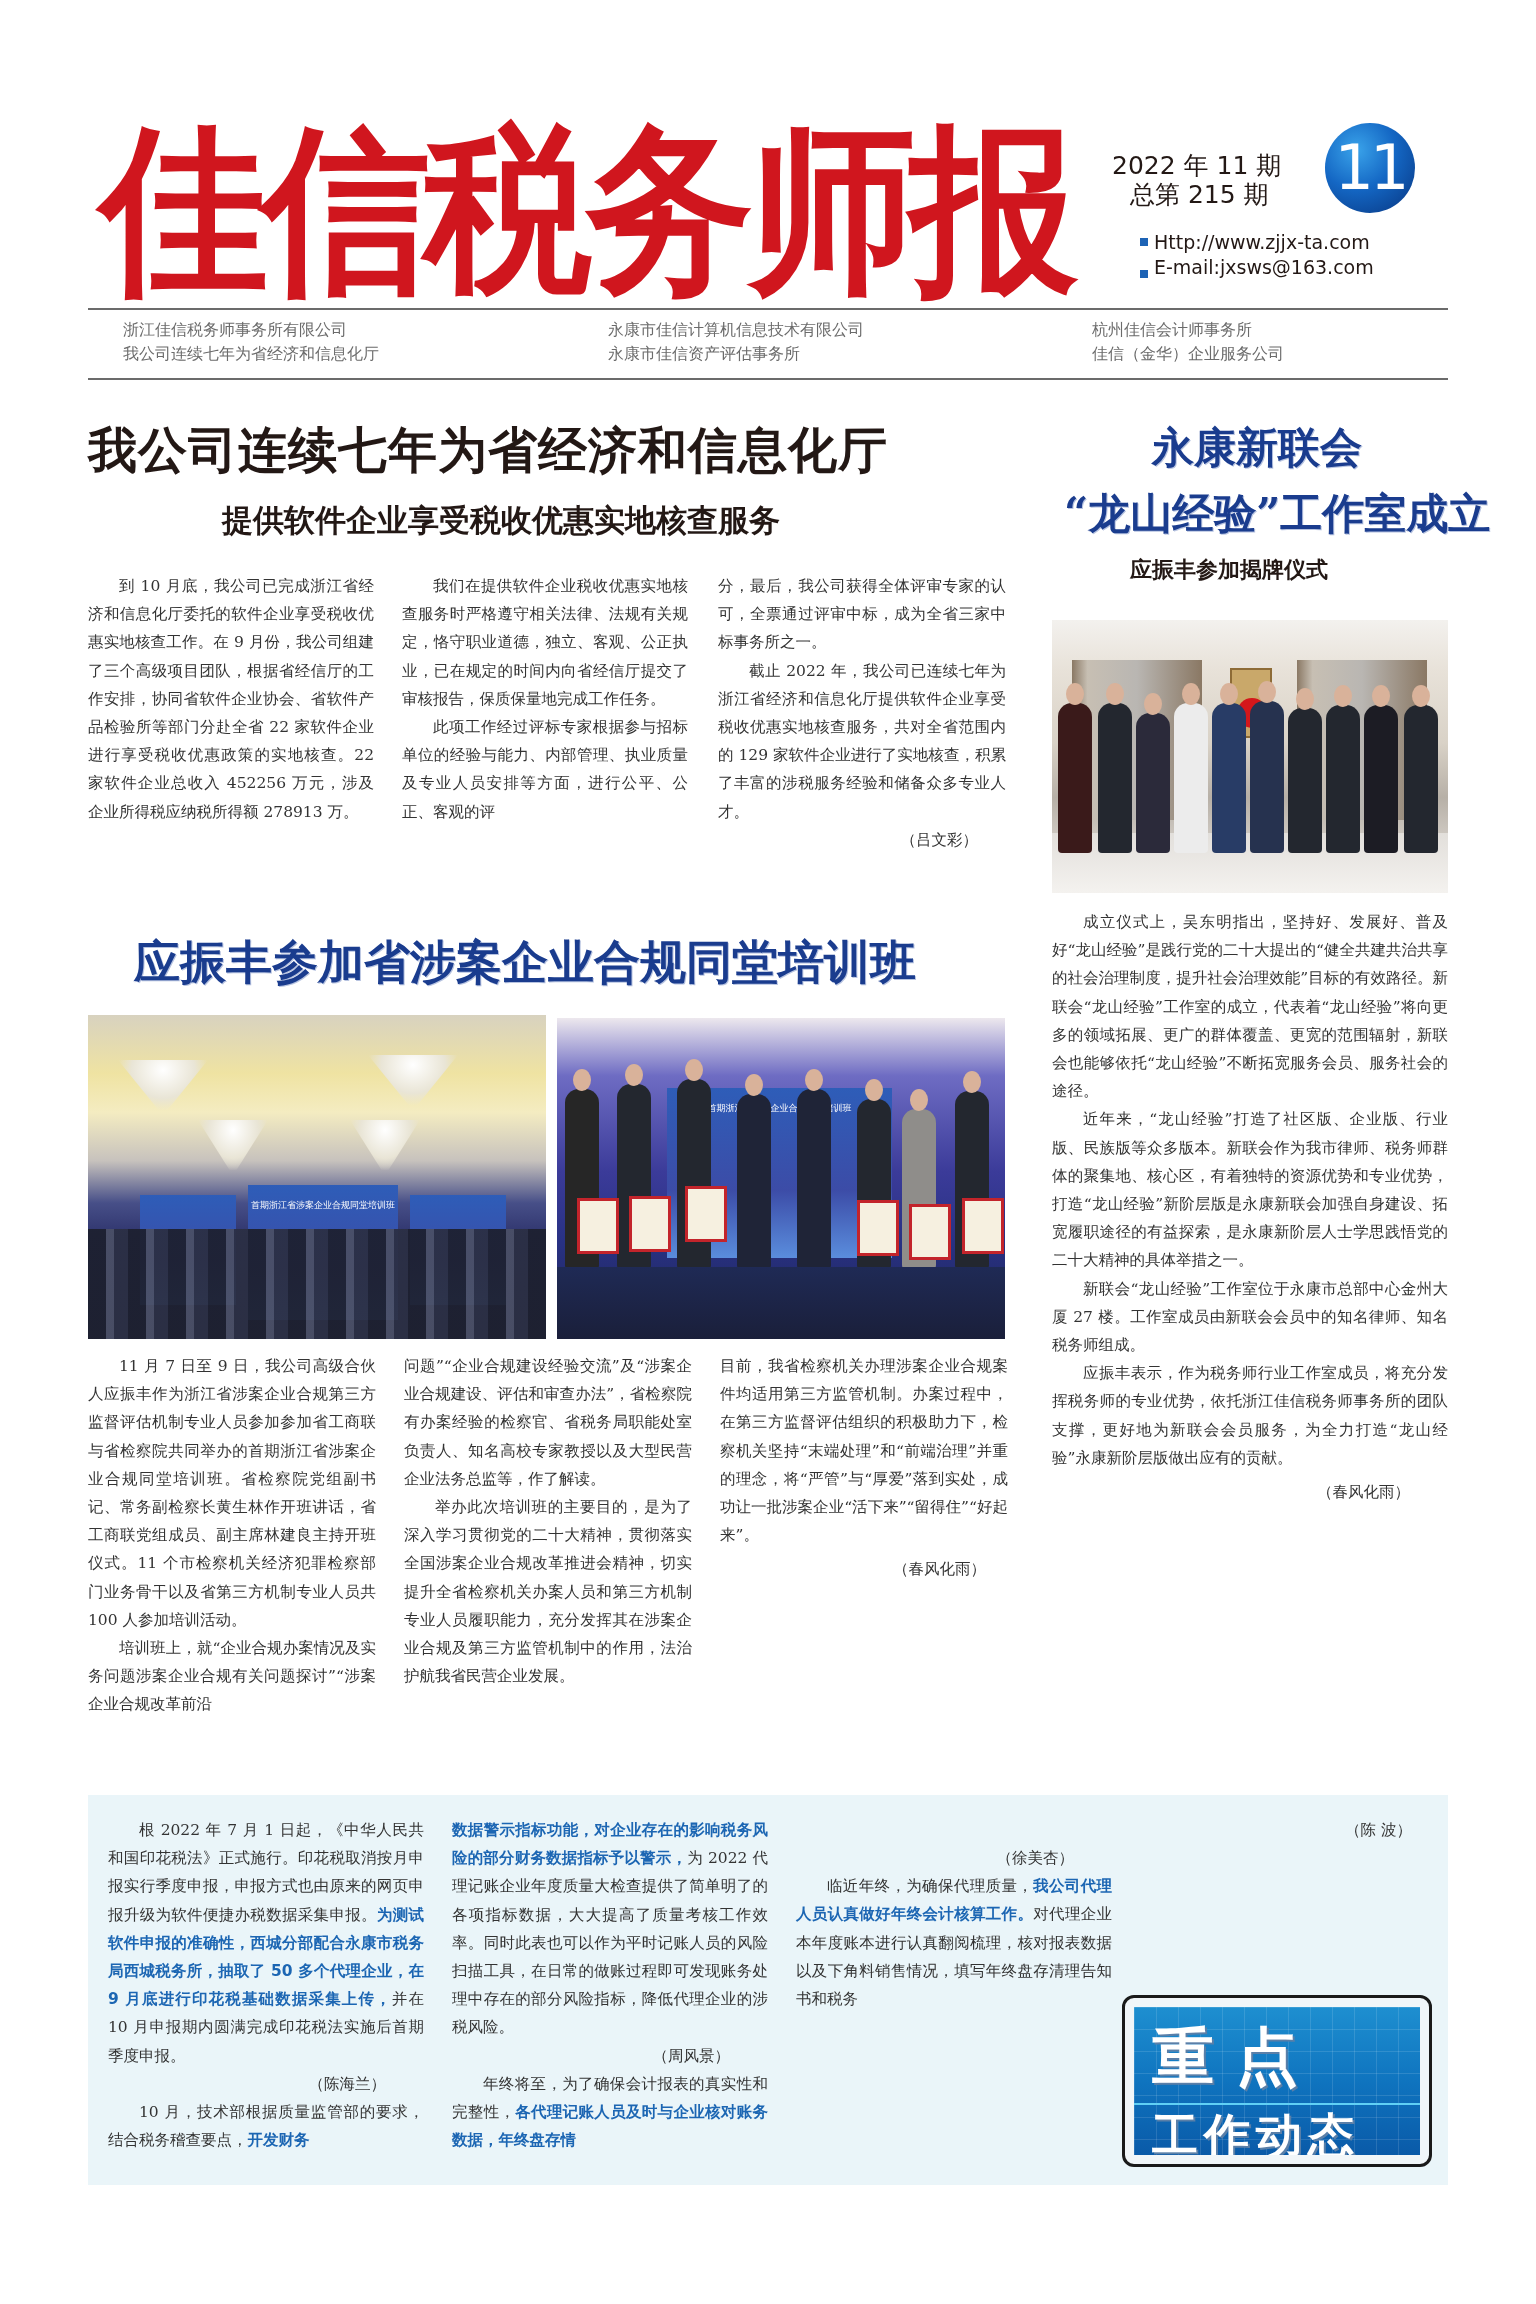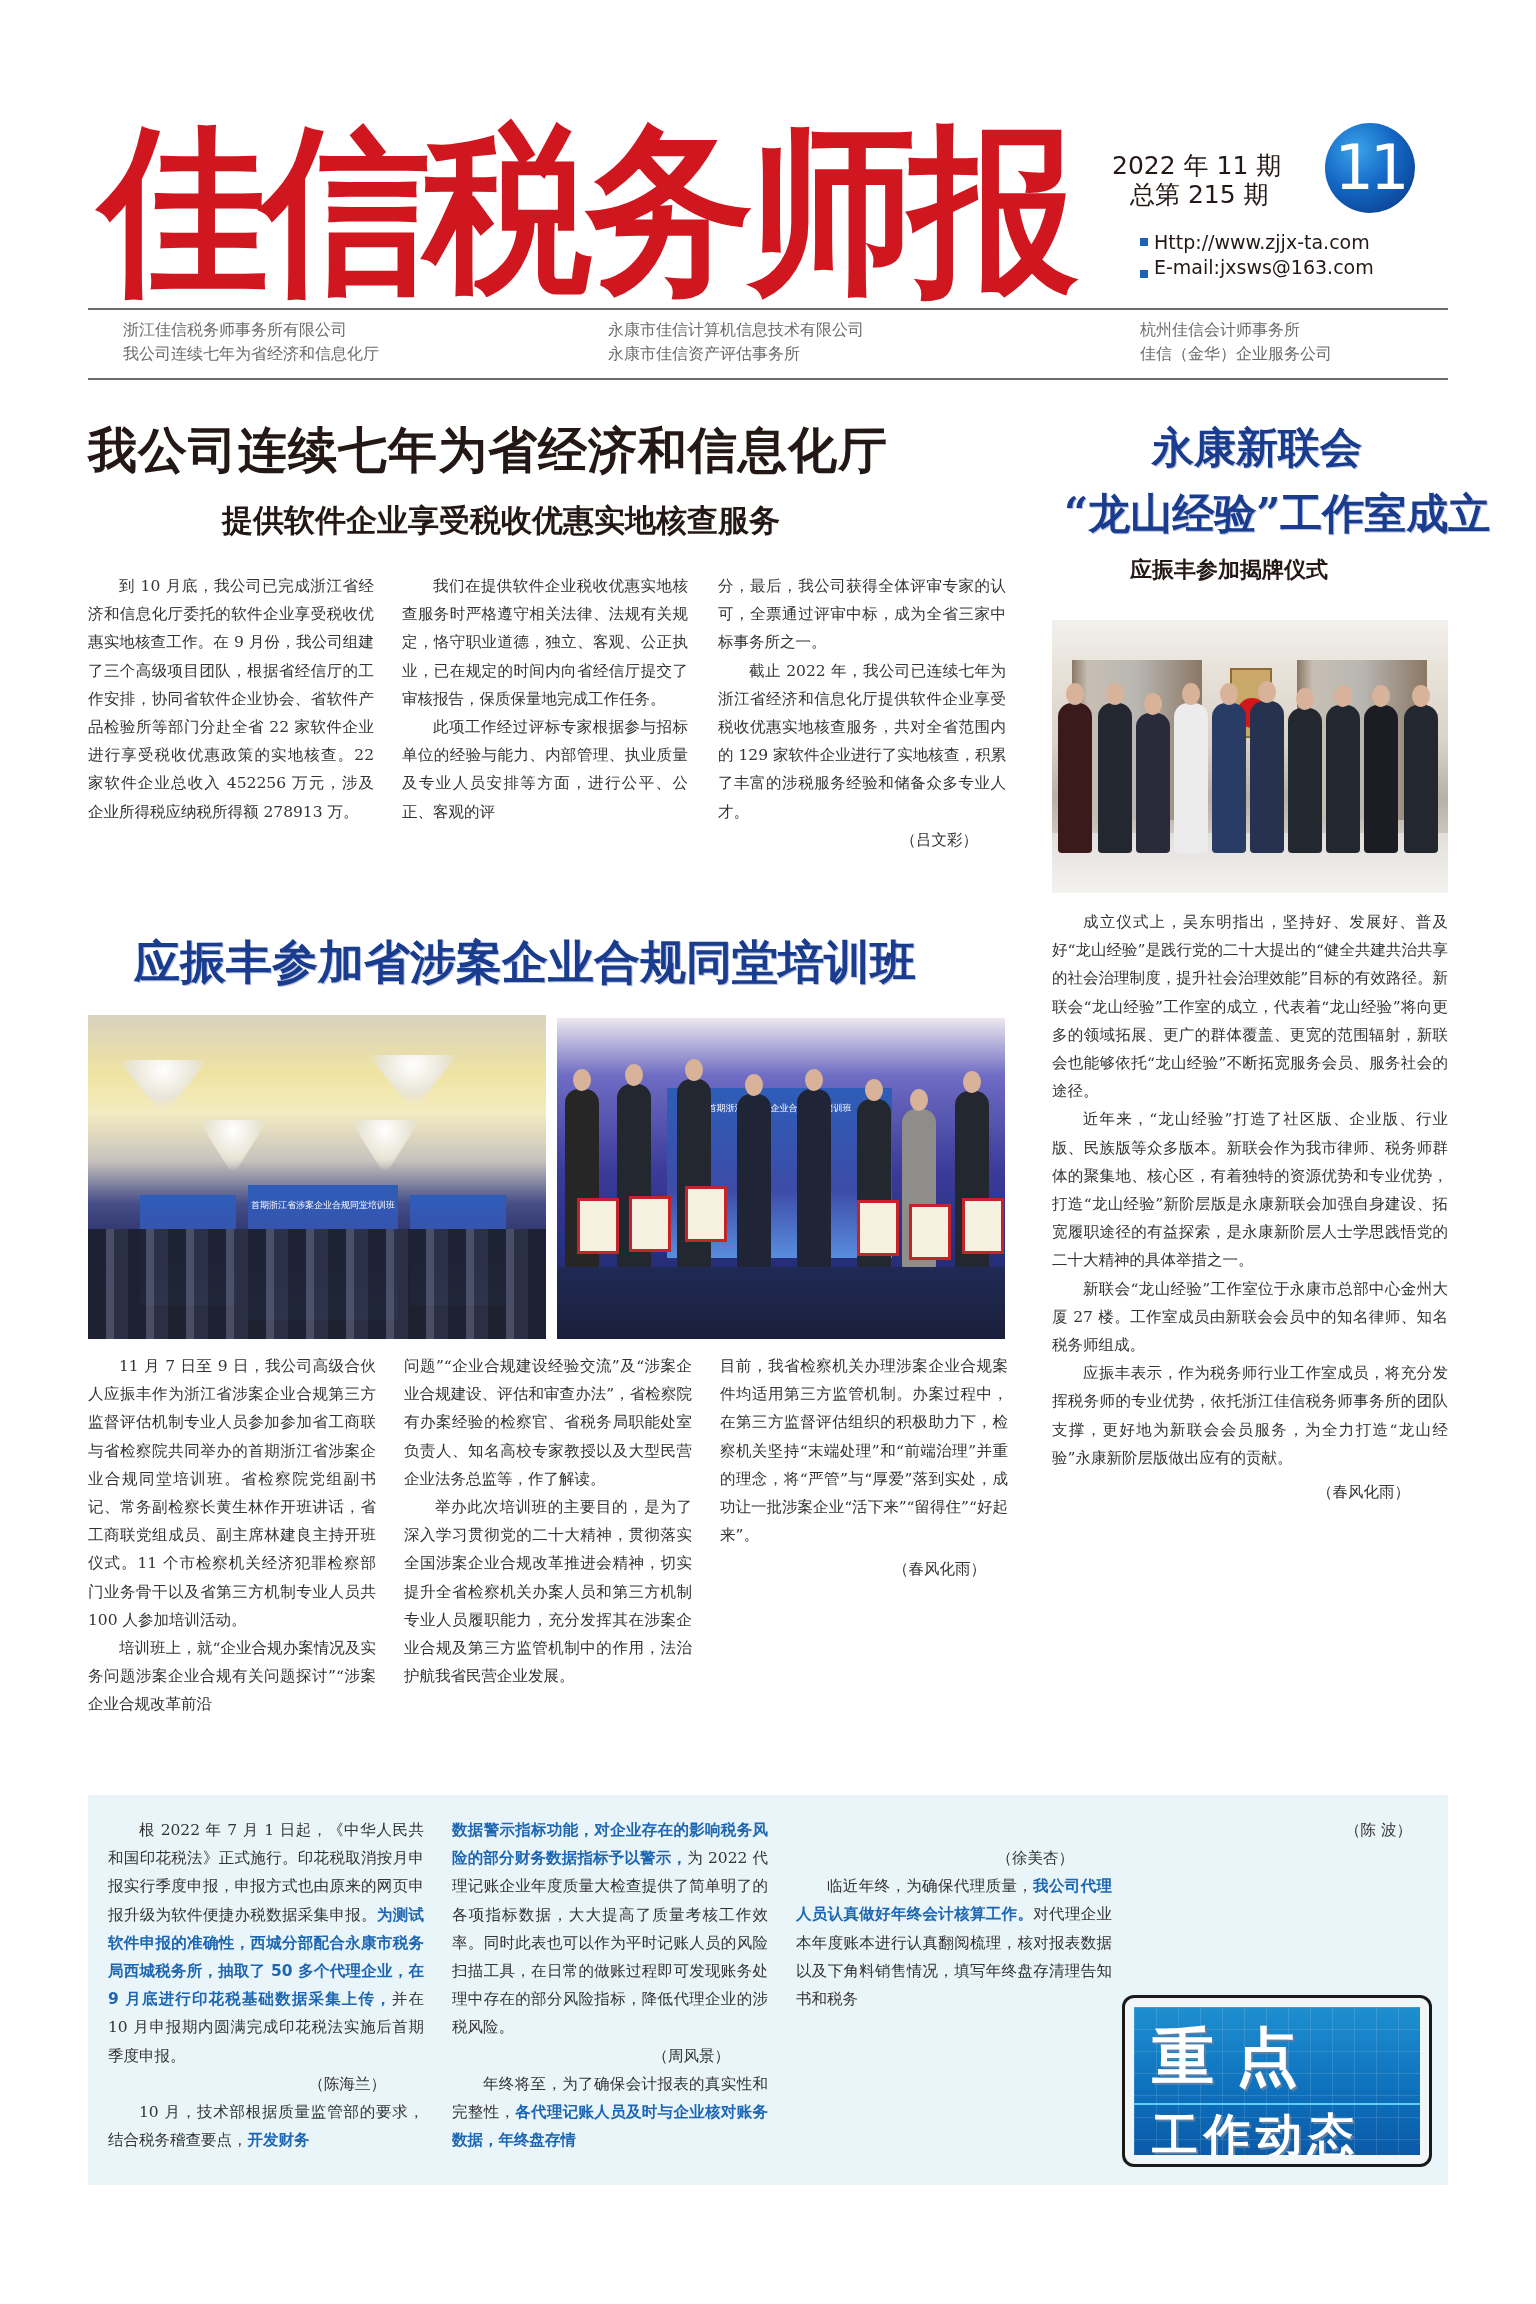--- a/index.html
+++ b/index.html
@@ -81,21 +81,21 @@
 <div class="abs rule" style="top:308px;"></div>
 
 <div class="abs company" style="left:123px;top:318px;">
   <div>浙江佳信税务师事务所有限公司</div>
   <div>我公司连续七年为省经济和信息化厅</div>
 </div>
 <div class="abs company" style="left:608px;top:318px;">
   <div>永康市佳信计算机信息技术有限公司</div>
   <div>永康市佳信资产评估事务所</div>
 </div>
-<div class="abs company" style="left:1140px;top:318px;">
+<div class="abs company" style="left:1092px;top:318px;">
   <div>杭州佳信会计师事务所</div>
   <div>佳信（金华）企业服务公司</div>
 </div>
 
 <div class="abs rule" style="top:378px;"></div>
 
 <div class="abs h1" style="left:88px;top:418px;">我公司连续七年为省经济和信息化厅</div>
 <div class="abs h1-sub" style="left:222px;top:500px;">提供软件企业享受税收优惠实地核查服务</div>
 
 <div class="abs col" style="left:88px;top:572px;width:286px;">

